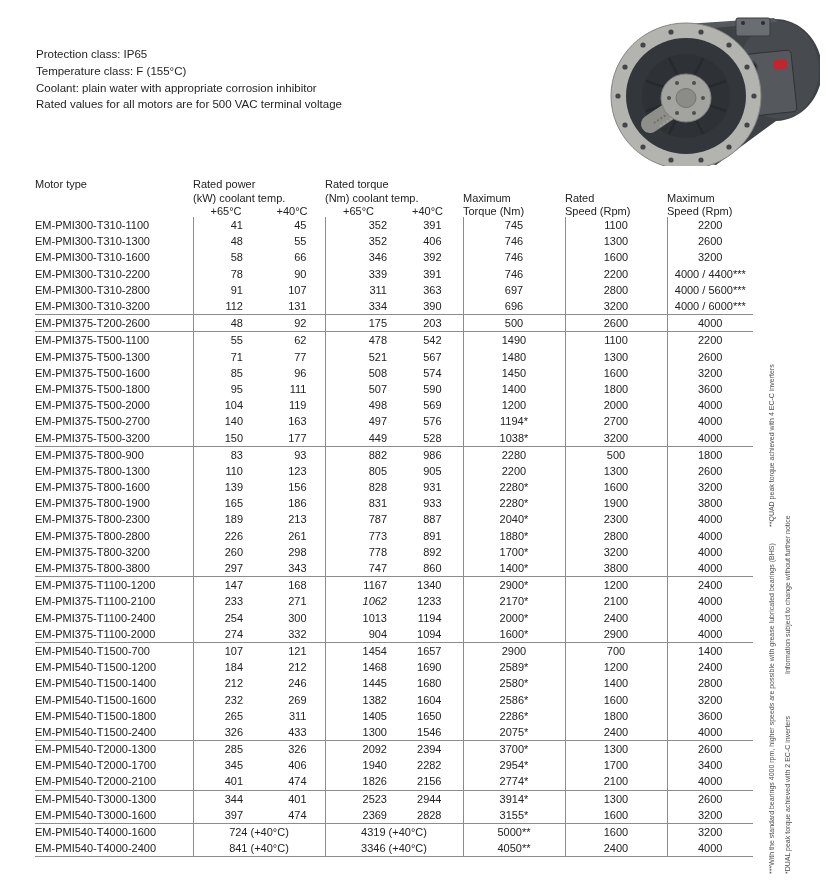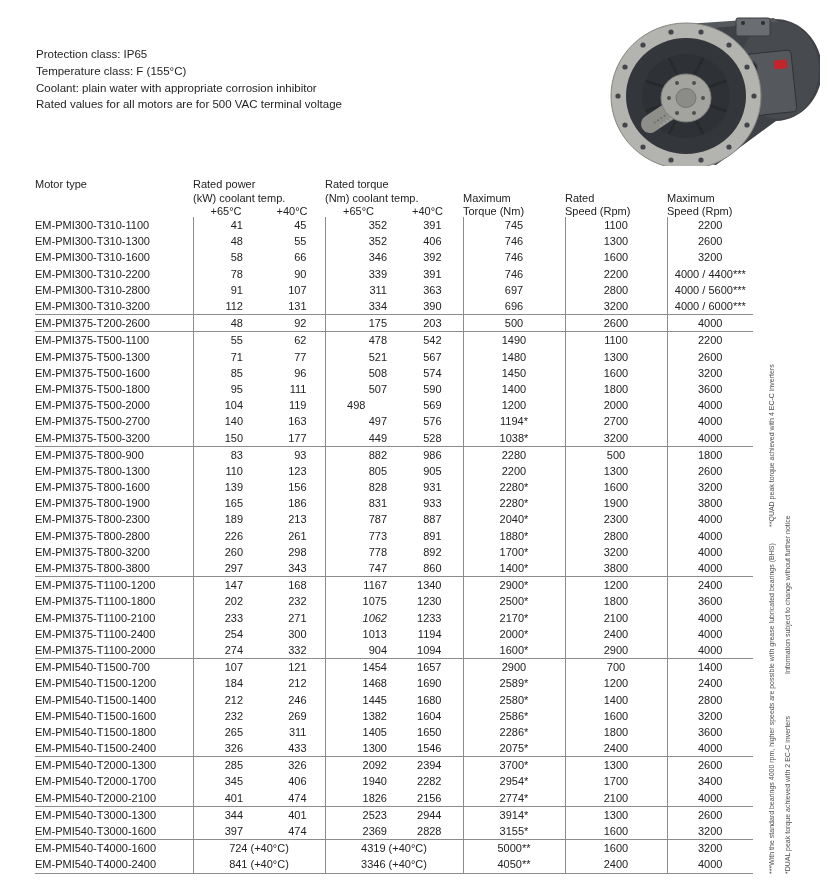--- a/index.html
+++ b/index.html
@@ -263,21 +263,21 @@
         <td class="num vl" style="padding-right: 5px;">507</td>
         <td class="num" style="padding-right: 21px;">590</td>
         <td class="ctr vl">1400</td>
         <td class="ctr vl">1800</td>
         <td class="ctr vl">3600</td>
       </tr>
       <tr>
         <td class="name">EM-PMI375-T500-2000</td>
         <td class="num vl" style="padding-right: 16px;">104</td>
         <td class="num" style="padding-right: 18px;">119</td>
-        <td class="num vl" style="padding-right: 5px; text-align: center;">498</td>
+        <td class="num vl" style="padding-right: 5px;">498</td>
         <td class="num" style="padding-right: 21px;">569</td>
         <td class="ctr vl">1200</td>
         <td class="ctr vl">2000</td>
         <td class="ctr vl">4000</td>
       </tr>
       <tr>
         <td class="name">EM-PMI375-T500-2700</td>
         <td class="num vl" style="padding-right: 16px;">140</td>
         <td class="num" style="padding-right: 18px;">163</td>
         <td class="num vl" style="padding-right: 5px;">497</td>
@@ -380,30 +380,20 @@
         <td class="name">EM-PMI375-T1100-1200</td>
         <td class="num vl" style="padding-right: 16px;">147</td>
         <td class="num" style="padding-right: 18px;">168</td>
         <td class="num vl" style="padding-right: 5px;">1167</td>
         <td class="num" style="padding-right: 21px;">1340</td>
         <td class="ctr vl">2900*</td>
         <td class="ctr vl">1200</td>
         <td class="ctr vl">2400</td>
       </tr>
       <tr>
-        <td class="name">EM-PMI375-T1100-1800</td>
-        <td class="num vl" style="padding-right: 16px;">202</td>
-        <td class="num" style="padding-right: 18px;">232</td>
-        <td class="num vl" style="padding-right: 5px;">1075</td>
-        <td class="num" style="padding-right: 21px;">1230</td>
-        <td class="ctr vl">2500*</td>
-        <td class="ctr vl">1800</td>
-        <td class="ctr vl">3600</td>
-      </tr>
-      <tr>
         <td class="name">EM-PMI375-T1100-2100</td>
         <td class="num vl" style="padding-right: 16px;">233</td>
         <td class="num" style="padding-right: 18px;">271</td>
         <td class="num vl" style="padding-right: 5px; font-style: italic;">1062</td>
         <td class="num" style="padding-right: 21px;">1233</td>
         <td class="ctr vl">2170*</td>
         <td class="ctr vl">2100</td>
         <td class="ctr vl">4000</td>
       </tr>
       <tr>

